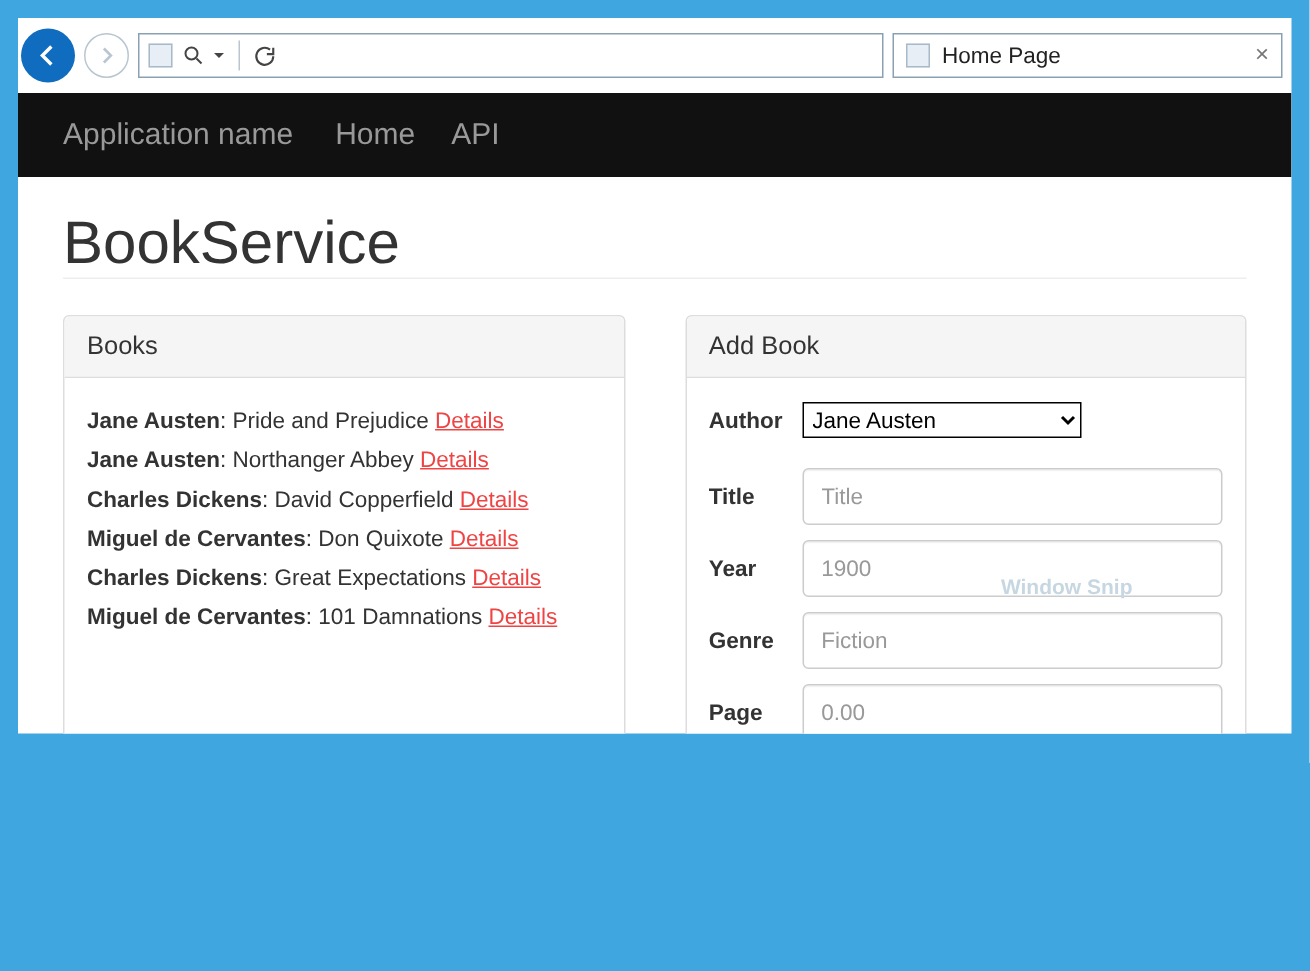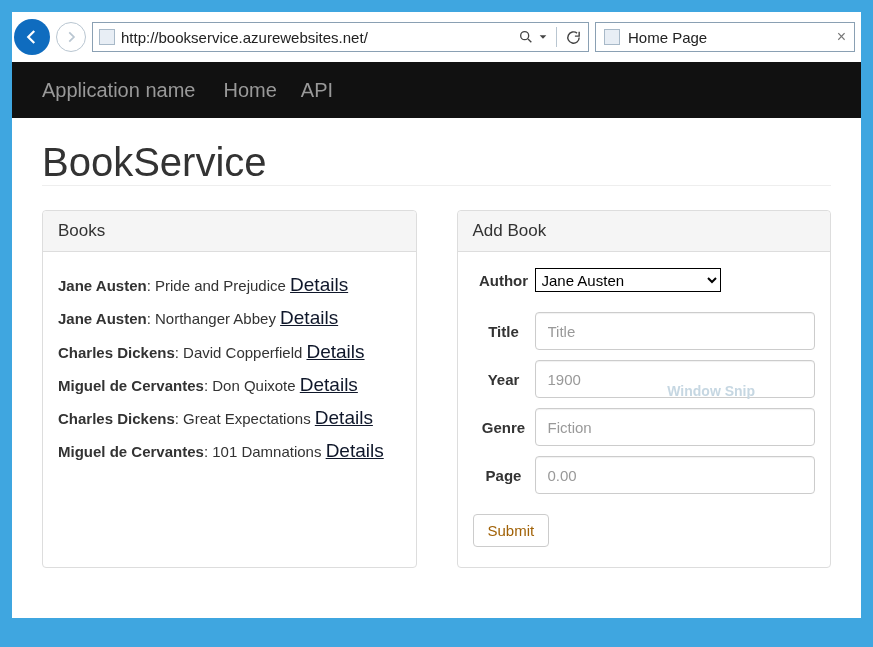--- a/index.html
+++ b/index.html
@@ -48,21 +48,21 @@
     background:#fff;
   }
   .tab .file-icon { width:16px; height:16px; margin-right:8px; background:#e8eef5; border:1px solid #a8b9c8; }
   .tab-title { flex:1; font-size:15px; color:#222; }
   .tab-close { color:#777; font-size:16px; }
 
   
   .viewport {
     background:#fff;
     margin: 0 12px 12px 12px;
-    height: 556px;
+    height: 427px;
     overflow:hidden;
   }
   .navbar {
     background:#111; color:#999;
     height:56px;
     display:flex; align-items:center;
     padding: 0 30px;
   }
   .navbar-brand { color:#999; font-size:20px; margin-right:28px; }
   .navbar a { color:#999; font-size:20px; margin-right:24px; text-decoration:none; }
@@ -80,24 +80,24 @@
   .panel-heading {
     background:#f5f5f5;
     border-bottom:1px solid #ddd;
     border-radius:4px 4px 0 0;
     padding:10px 15px;
     font-size:17px; color:#333;
   }
   .panel-body { padding:16px 15px 20px 15px; font-size:15px; color:#333; }
   .book-list li { list-style:none; line-height:1.75; }
   .book-list b { font-weight:700; }
-  .details { color:#0f172a; font-size:19px; }
+  .details { color:#ef4444; font-size:15px; }
 
   .form-row { display:flex; align-items:center; margin-bottom:10px; }
-  .form-row label { width:62px; font-weight:700; font-size:15px;text-align:center; }
+  .form-row label { width:62px; font-weight:700; font-size:15px; }
   .form-row select {
     border:1px solid #000; height:24px; font-size:15px; width:186px; padding:0 2px;
     background:#fff;
   }
   .form-row input {
     border:1px solid #ccc; border-radius:4px;
     height:38px; width:100%; padding:0 12px;
     font-size:15px; color:#555;
     box-shadow: inset 0 1px 1px rgba(0,0,0,0.06);
   }
@@ -122,21 +122,20 @@
         <path d="M15 4l-8 8 8 8"></path>
       </svg>
   </div>
   <div class="nav-fwd">
     <svg width="14" height="14" viewBox="0 0 24 24" fill="none" stroke="#b9c6d1" stroke-width="3">
         <path d="M9 4l8 8-8 8"></path>
       </svg>
   </div>
   <div class="addr">
     <span class="file-icon"></span>
-    <span class="addr-text">http://bookservice.azurewebsites.net/</span>
     <span class="addr-ctrls">
       <svg width="16" height="16" viewBox="0 0 24 24" fill="none" stroke="#444" stroke-width="2">
           <circle cx="10" cy="10" r="6"></circle>
           <line x1="15" y1="15" x2="20" y2="20"></line>
         </svg>
       <svg width="10" height="10" viewBox="0 0 24 24" fill="#444">
           <path d="M4 8l8 8 8-8z"></path>
         </svg>
       <span class="sep"></span>
       <svg width="17" height="17" viewBox="0 0 24 24" fill="none" stroke="#444" stroke-width="2">

